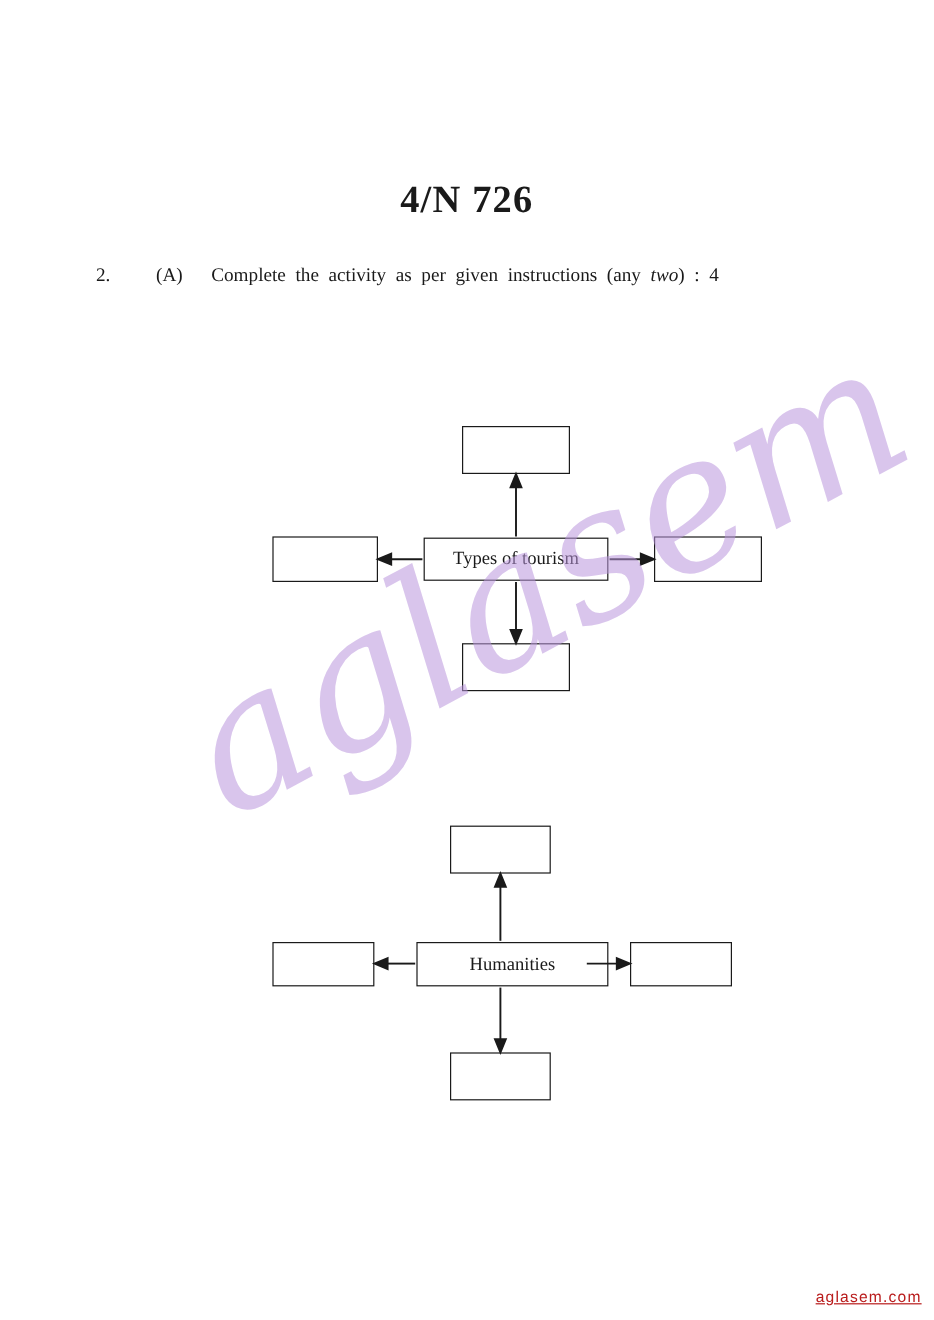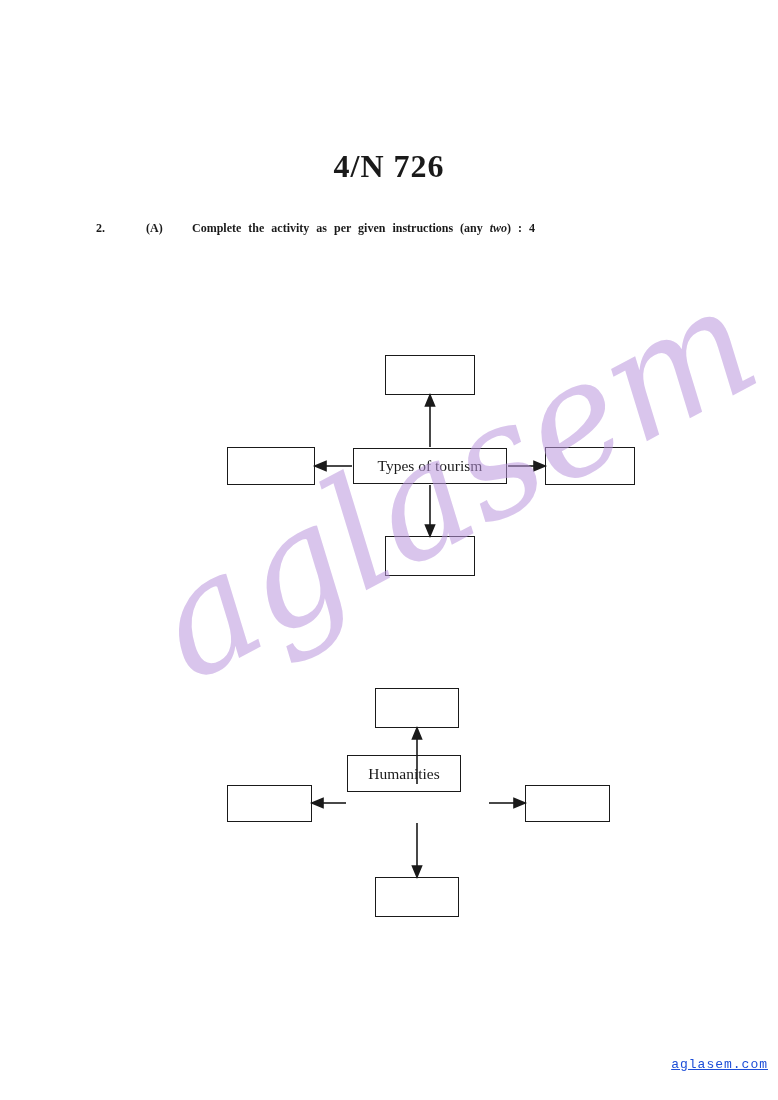--- a/index.html
+++ b/index.html
@@ -21,24 +21,24 @@
     width: 100%;
     text-align: center;
     font-size: 32px;
     font-weight: bold;
     letter-spacing: 1px;
   }
 
   .question-line {
     position: absolute;
     top: 221px;
-    left: 96px;
+    left: 80px;
     width: 640px;
-    font-size: 12px;
-    font-weight: bold;
+    font-size: 16px;
+    font-weight: normal;
     word-spacing: 4px;
     white-space: nowrap;
   }
   .q-num { display: inline-block; width: 50px; }
   .q-part { display: inline-block; width: 46px; }
   .q-italic { font-style: italic; }
 
   .sub-line {
     position: absolute;
     font-size: 15.5px;
@@ -85,24 +85,24 @@
     transform-origin: center center;
     z-index: 2;
     pointer-events: none;
     user-select: none;
     white-space: nowrap;
   }
 
   .footer-link {
     position: absolute;
     right: 10px;
-    bottom: 28px;
-    font-family: Liberation Mono, monospace;
+    bottom: 12px;
+    font-family: Liberation Sans, sans-serif;
     font-size: 13px;
-    color: #1d4ed8;
+    color: #b91c1c;
     text-decoration: underline;
     letter-spacing: 1px;
     cursor: pointer;
     z-index: 3;
   }
 </style>
 </head>
 <body>
 
 <div class="page">
@@ -118,21 +118,21 @@
   <div class="box" style="left:227px; top:447px; width:88px; height:38px;"></div>
   <div class="box center-box" style="left:353px; top:448px; width:154px; height:36px;">
     <span>Types of tourism</span>
   </div>
   <div class="box" style="left:545px; top:447px; width:90px; height:38px;"></div>
   <div class="box" style="left:385px; top:536px; width:90px; height:40px;"></div>
 
 
   <div class="box" style="left:375px; top:688px; width:84px; height:40px;"></div>
   <div class="box" style="left:227px; top:785px; width:85px; height:37px;"></div>
-  <div class="box center-box" style="left:347px; top:755px; width:114px; height:37px;text-align:right;">
+  <div class="box center-box" style="left:347px; top:785px; width:160px; height:37px;text-align:right;">
     <span>Humanities</span>
   </div>
   <div class="box" style="left:525px; top:785px; width:85px; height:37px;"></div>
   <div class="box" style="left:375px; top:877px; width:84px; height:40px;"></div>
 
   <svg class="arrow-layer" viewBox="0 0 778 1100" xmlns="http://www.w3.org/2000/svg">
 
     <g stroke="#1a1a1a" stroke-width="1.6" fill="#1a1a1a">
       <line x1="430" y1="447" x2="430" y2="402"></line>
       <polygon points="430,395 425.5,406 434.5,406"></polygon>

